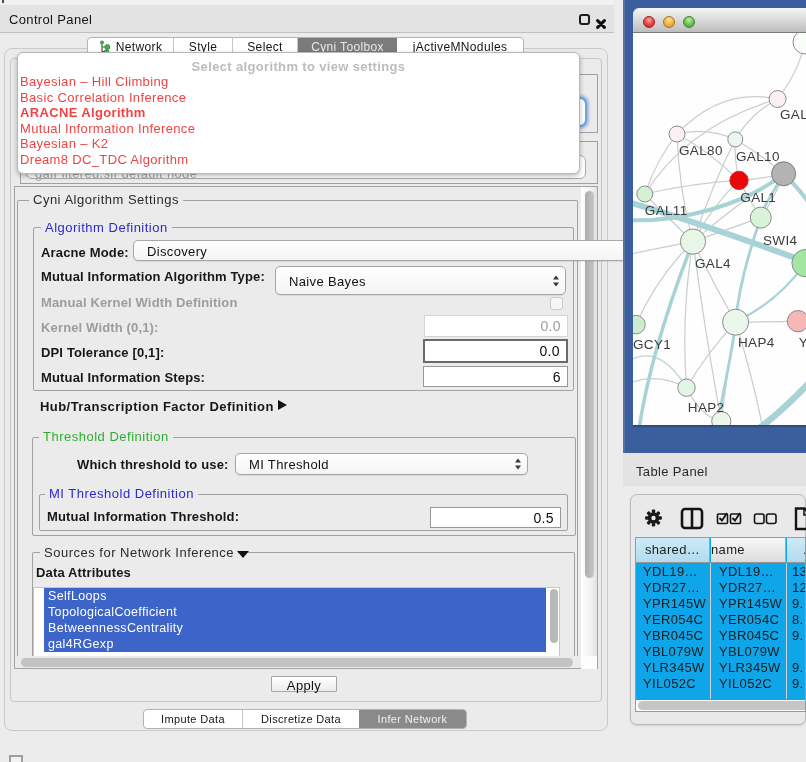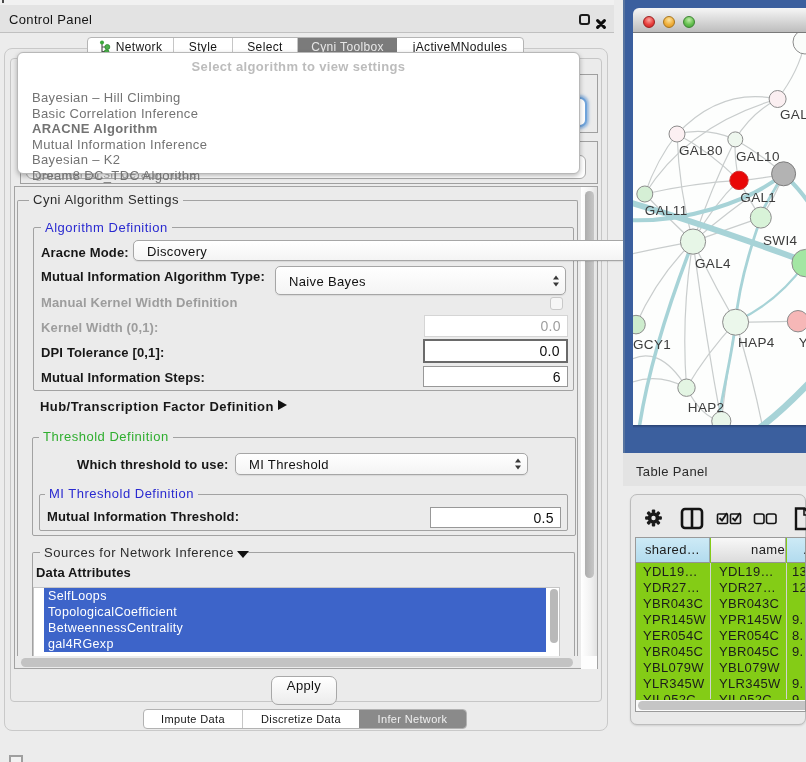--- a/index.html
+++ b/index.html
@@ -118,33 +118,33 @@
 <div class="group" style="left:32px;top:552px;width:543px;height:104px;border-bottom:none;border-radius:2px 2px 0 0"></div>
 <div class="gtitle" style="left:40px;top:546px;color:#2b2b2b">Sources for Network Inference</div>
 <div class="abs" style="left:237px;top:550.5px;width:0;height:0;border-top:7.5px solid #111;border-left:6.5px solid transparent;border-right:6.5px solid transparent"></div>
 <div class="lbl" style="left:36px;top:566px">Data Attributes</div>
 
 <div class="abs" style="left:33px;top:587px;width:527px;height:69px;background:#fff;border:1px solid #c6c6c6;border-bottom:none"></div>
 <div class="abs" style="left:44px;top:588px;width:502px;height:64px;background:#3d64c9;color:#fff;font-size:12.5px;line-height:16px;padding-left:4px">SelfLoops<br>TopologicalCoefficient<br>BetweennessCentrality<br>gal4RGexp</div>
 <div class="abs" style="left:546px;top:588px;width:13px;height:67px;background:#fff"></div>
 <div class="abs" style="left:549.5px;top:589px;width:8px;height:54px;background:#b9b9b9;border-radius:4px"></div>
 
-<div class="abs" style="left:271px;top:676px;width:66px;height:29px;background:linear-gradient(#ffffff,#ececec);border:1px solid #a8a8a8;border-radius:7px;font-size:13px;color:#111;text-align:center;line-height:18px">Apply</div>
+<div class="abs" style="left:271px;top:676px;width:66px;height:16px;background:linear-gradient(#ffffff,#ececec);border:1px solid #a8a8a8;border-radius:1px;font-size:13px;color:#111;text-align:center;line-height:18px">Apply</div>
 
 <div class="abs" style="left:143px;top:709px;width:324px;height:20px;background:#fff;border:1px solid #b2b2b2;border-radius:4px;display:flex;font-size:11px;color:#151515;overflow:hidden">
 <div style="width:99px;display:flex;align-items:center;justify-content:center;border-right:1px solid #c6c6c6">Impute Data</div>
 <div style="width:116px;display:flex;align-items:center;justify-content:center">Discretize Data</div>
 <div style="flex:1;display:flex;align-items:center;justify-content:center;background:#8a8a8a;color:#f0f0f0">Infer Network</div>
 </div>
 
 <div class="abs" style="left:9px;top:755px;width:14px;height:12px;border:2px solid #9f9f9f;background:#f2f2f2"></div>
 
 <div class="abs" style="left:17px;top:52px;width:563px;height:122px;background:#fff;border:1px solid #b8b8b8;border-radius:6px;box-shadow:0 2px 5px rgba(0,0,0,0.28);z-index:20">
 <div style="text-align:center;font-size:13px;font-weight:bold;color:#bcbcbc;margin-top:6px">Select algorithm to view settings</div>
-<div style="font-size:13px;color:#737373;line-height:15.6px;margin-top:16px;padding-left:14px">
+<div style="font-size:13px;color:#ef4444;line-height:15.6px;margin-top:0;padding-left:2px">
 Bayesian – Hill Climbing<br>
 Basic Correlation Inference<br>
 <b>ARACNE Algorithm</b><br>
 Mutual Information Inference<br>
 Bayesian – K2<br>
 Dream8 DC_TDC Algorithm
 </div>
 </div>
 
 <div class="abs" style="left:623px;top:0;width:183px;height:453px;background:#3b5f9e;border-left:2px solid #57749f"></div>
@@ -256,30 +256,29 @@
 <rect x="90.5" y="9" width="10" height="9.5" rx="1"></rect>
 <path d="M79.5 13 L82 15.5 L87 8" stroke-width="1.8"></path>
 <path d="M92.5 13 L95 15.5 L100 8" stroke-width="1.8"></path>
 <rect x="114.5" y="9" width="9.5" height="9.5" rx="2"></rect>
 <rect x="126.5" y="9" width="9.5" height="9.5" rx="2"></rect>
 </g>
 <path d="M156 3.5 h8.5 l6 6 V 24 h-14.5 z" fill="none" stroke="#141414" stroke-width="2.4"></path>
 <path d="M164 3.5 v6.5 h7" fill="none" stroke="#141414" stroke-width="1.6"></path>
 </svg>
 
-<div class="abs" style="left:635px;top:537px;width:171px;height:175px;border:1px solid #9a9a9a;background:#84cc16;overflow:hidden;font-size:13px;color:#1c1c1c">
+<div class="abs" style="left:635px;top:537px;width:171px;height:175px;border:1px solid #9a9a9a;background:#0ea5e9;overflow:hidden;font-size:13px;color:#1c1c1c">
   <div style="position:absolute;left:0;top:0;width:74px;height:25px;background:linear-gradient(#cdeaf6,#b2dbee);border-right:1px solid #98a6ac;border-bottom:1px solid #949494;text-align:center;line-height:24px">shared…</div>
-  <div style="position:absolute;left:75px;top:0;width:75px;height:25px;background:linear-gradient(#f8f8f8,#dcdcdc);border-right:1px solid #a8a8a8;border-bottom:1px solid #949494;text-align:right;line-height:24px">name</div>
+  <div style="position:absolute;left:75px;top:0;width:75px;height:25px;background:linear-gradient(#f8f8f8,#dcdcdc);border-right:1px solid #a8a8a8;border-bottom:1px solid #949494;text-align:left;line-height:24px">name</div>
   <div style="position:absolute;left:151px;top:0;width:20px;height:25px;background:linear-gradient(#cdeaf6,#b2dbee);border-bottom:1px solid #949494;line-height:24px;padding-left:17px">A</div>
   <div style="position:absolute;left:74px;top:25px;width:1px;height:136px;background:#d2d2d2"></div>
   <div style="position:absolute;left:150px;top:25px;width:1px;height:136px;background:#d2d2d2"></div>
   <div style="position:absolute;left:0;top:26px;line-height:16px;white-space:nowrap">
     <div><i style="display:inline-block;width:74px;padding-left:7px;font-style:normal">YDL19…</i><i style="display:inline-block;width:76px;padding-left:9px;font-style:normal">YDL19…</i><i style="display:inline-block;padding-left:6px;font-style:normal">13</i></div>
     <div><i style="display:inline-block;width:74px;padding-left:7px;font-style:normal">YDR27…</i><i style="display:inline-block;width:76px;padding-left:9px;font-style:normal">YDR27…</i><i style="display:inline-block;padding-left:6px;font-style:normal">12</i></div>
-    <div><i style="display:inline-block;width:74px;padding-left:7px;font-style:normal">YBR043C</i><i style="display:inline-block;width:76px;padding-left:9px;font-style:normal">YBR043C</i></div>
     <div><i style="display:inline-block;width:74px;padding-left:7px;font-style:normal">YPR145W</i><i style="display:inline-block;width:76px;padding-left:9px;font-style:normal">YPR145W</i><i style="display:inline-block;padding-left:6px;font-style:normal">9.</i></div>
     <div><i style="display:inline-block;width:74px;padding-left:7px;font-style:normal">YER054C</i><i style="display:inline-block;width:76px;padding-left:9px;font-style:normal">YER054C</i><i style="display:inline-block;padding-left:6px;font-style:normal">8.</i></div>
     <div><i style="display:inline-block;width:74px;padding-left:7px;font-style:normal">YBR045C</i><i style="display:inline-block;width:76px;padding-left:9px;font-style:normal">YBR045C</i><i style="display:inline-block;padding-left:6px;font-style:normal">9.</i></div>
     <div><i style="display:inline-block;width:74px;padding-left:7px;font-style:normal">YBL079W</i><i style="display:inline-block;width:76px;padding-left:9px;font-style:normal">YBL079W</i></div>
     <div><i style="display:inline-block;width:74px;padding-left:7px;font-style:normal">YLR345W</i><i style="display:inline-block;width:76px;padding-left:9px;font-style:normal">YLR345W</i><i style="display:inline-block;padding-left:6px;font-style:normal">9.</i></div>
     <div><i style="display:inline-block;width:74px;padding-left:7px;font-style:normal">YIL052C</i><i style="display:inline-block;width:76px;padding-left:9px;font-style:normal">YIL052C</i><i style="display:inline-block;padding-left:6px;font-style:normal">9.</i></div>
   </div>
   <div style="position:absolute;left:0;top:162px;width:171px;height:12px;background:#fbfbfb"></div>
   <div style="position:absolute;left:2px;top:163px;width:172px;height:9px;background:#c5c5c5;border-radius:4.5px"></div>
 </div>

